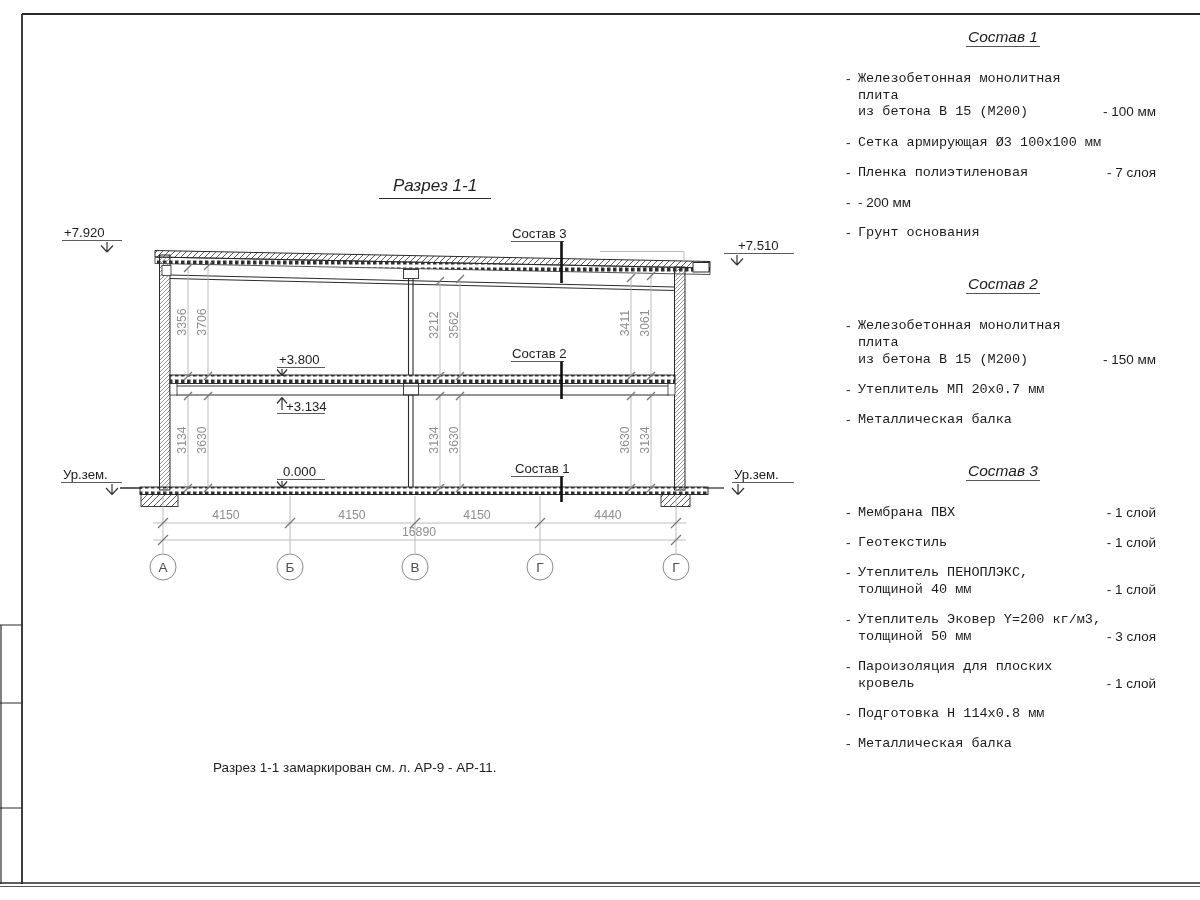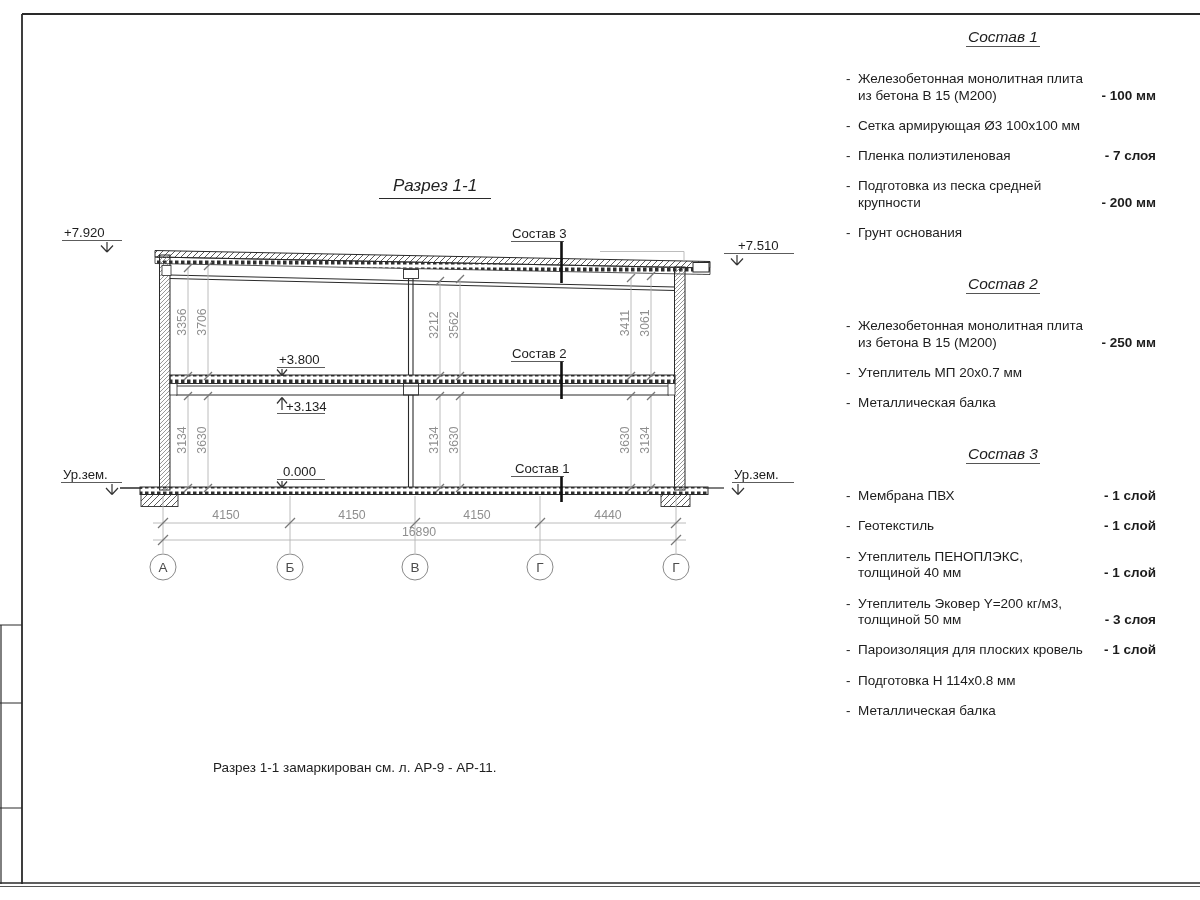--- a/index.html
+++ b/index.html
@@ -24,22 +24,22 @@
   .t-axis { font-size:13.5px; fill:#4c4c4c; }
   .t-note { font-size:13.5px; }
 
   
   .legend { position:absolute; left:846px; top:28px; width:314px; color:#1c1c1c; }
   .sec-title { text-align:center; font-style:italic; font-size:15.5px; margin:33px 0 25px 0; }
   .legend .sec:first-child .sec-title { margin-top:0; }
   .sec-title span { border-bottom:1px solid #555; padding:0 2px 1px 2px; }
   .item { display:flex; align-items:stretch; margin-bottom:13.5px; font-size:13.5px; line-height:1.24; }
   .dash { flex:none; width:12px; align-self:flex-start; }
-  .iname { flex:1; white-space:pre-line; }
-  .ival  { flex:none; align-self:flex-end; padding-right:4px;font-weight:bold; }
+  .iname { flex:1; white-space:pre-line;font-family:Liberation Mono, monospace; }
+  .ival  { flex:none; align-self:flex-end; padding-right:4px; }
 </style>
 </head>
 <body>
 
 <div class="page">
 
 <svg class="draw" width="1200" height="900" viewBox="0 0 1200 900">
   <defs>
     <pattern id="hatch" width="6" height="6" patternUnits="userSpaceOnUse">
       <path d="M0,6 L6,0" stroke="#4a4a4a" stroke-width="0.9"></path>
@@ -286,38 +286,36 @@
       <span class="iname">Сетка армирующая Ø3 100х100 мм</span>
       <span class="ival"></span>
     </div>
     <div class="item">
       <span class="dash">-</span>
       <span class="iname">Пленка полиэтиленовая</span>
       <span class="ival">-  7 слоя</span>
     </div>
     <div class="item">
       <span class="dash">-</span>
-      <span class="iname">Подготовка из песка средней
-крупности</span>
       <span class="ival">- 200 мм</span>
     </div>
     <div class="item">
       <span class="dash">-</span>
       <span class="iname">Грунт основания</span>
       <span class="ival"></span>
     </div>
   </div>
 
   <div class="sec">
     <div class="sec-title"><span>Состав 2</span></div>
     <div class="item">
       <span class="dash">-</span>
       <span class="iname">Железобетонная  монолитная плита
 из бетона В 15 (М200)</span>
-      <span class="ival">- 250 мм</span>
+      <span class="ival">- 150 мм</span>
     </div>
     <div class="item">
       <span class="dash">-</span>
       <span class="iname">Утеплитель МП 20х0.7 мм</span>
       <span class="ival"></span>
     </div>
     <div class="item">
       <span class="dash">-</span>
       <span class="iname">Металлическая балка</span>
       <span class="ival"></span>

